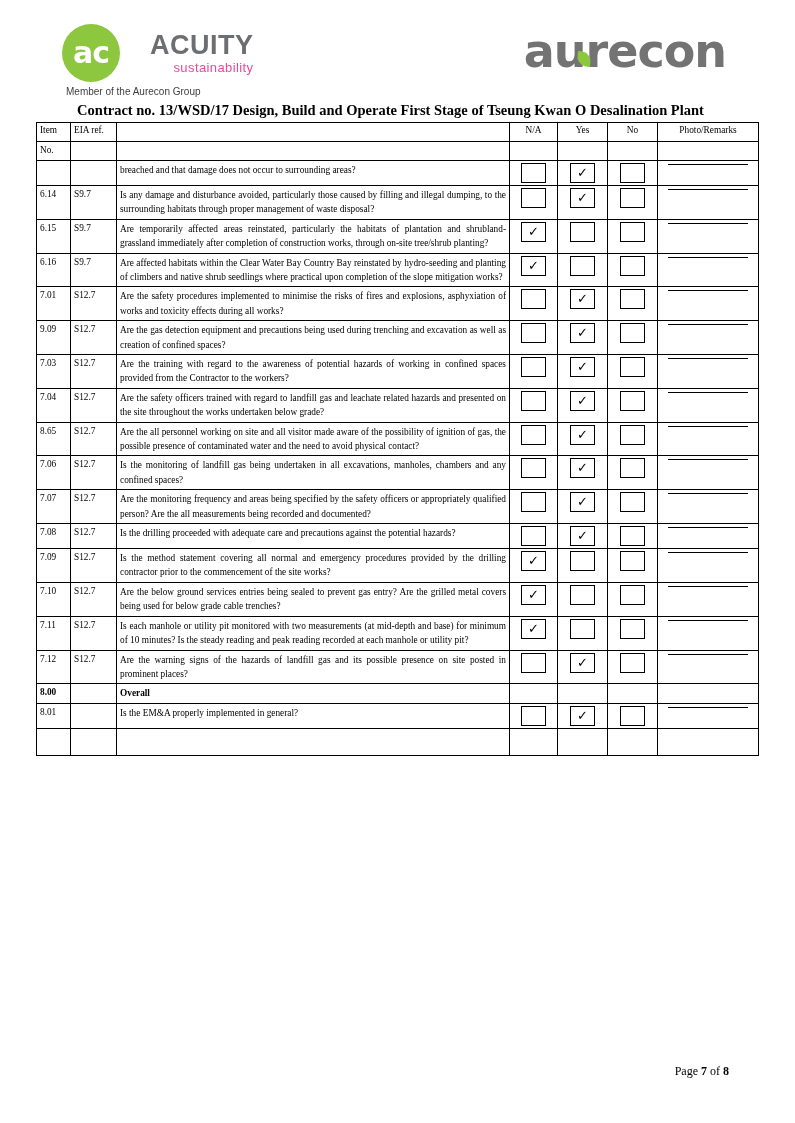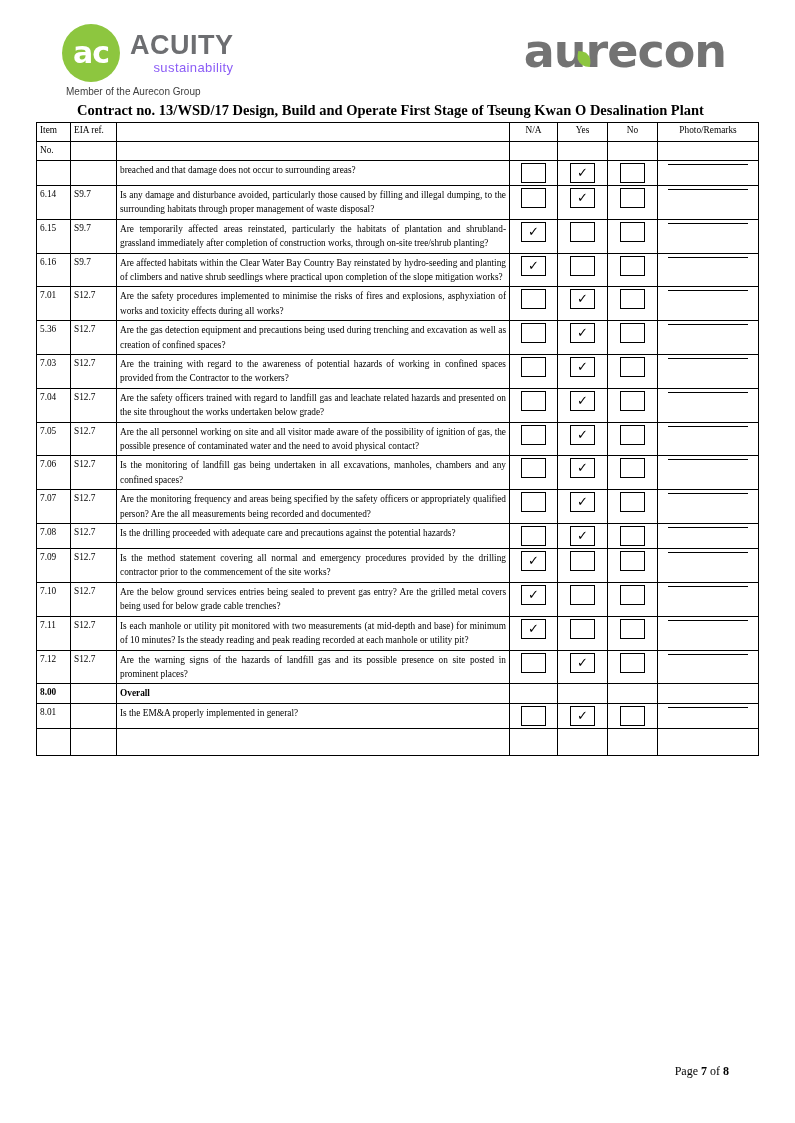--- a/index.html
+++ b/index.html
@@ -56,25 +56,26 @@
   }
   .acuity-text {
     line-height: 1;
   }
   .acuity-name {
     font-family: "Liberation Sans", sans-serif;
     font-size: 27px;
     font-weight: bold;
     color: #6d6e71;
     letter-spacing: 0.5px;
+    margin-left: 20px;
   }
   .acuity-sub {
     font-family: "Liberation Sans", sans-serif;
     font-size: 13px;
-    color: #8b5cf6;
+    color: #ec4899;
     text-align: right;
     margin-top: 2px;
     letter-spacing: 0.4px;
   }
   .acuity-member {
     position: absolute;
     left: 66px;
     top: 86px;
     font-family: "Liberation Sans", sans-serif;
     font-size: 10px;
@@ -300,21 +301,21 @@
           <td class="num">S12.7</td>
           <td class="desc">Are the safety procedures implemented to minimise the risks of fires and explosions, asphyxiation of works and toxicity effects during all works?</td>
           <td class="boxcell"><span class="chkbox"></span></td>
           <td class="boxcell"><span class="chkbox">✓</span></td>
           <td class="boxcell"><span class="chkbox"></span></td>
           <td class="remark-cell">
             <span class="remark-line"></span>
           </td>
         </tr>
         <tr>
-          <td class="num">5.36</td>
+          <td class="num">9.09</td>
           <td class="num">S12.7</td>
           <td class="desc">Are the gas detection equipment and precautions being used during trenching and excavation as well as creation of confined spaces?</td>
           <td class="boxcell"><span class="chkbox"></span></td>
           <td class="boxcell"><span class="chkbox">✓</span></td>
           <td class="boxcell"><span class="chkbox"></span></td>
           <td class="remark-cell">
             <span class="remark-line"></span>
           </td>
         </tr>
         <tr>
@@ -333,21 +334,21 @@
           <td class="num">S12.7</td>
           <td class="desc">Are the safety officers trained with regard to landfill gas and leachate related hazards and presented on the site throughout the works undertaken below grade?</td>
           <td class="boxcell"><span class="chkbox"></span></td>
           <td class="boxcell"><span class="chkbox">✓</span></td>
           <td class="boxcell"><span class="chkbox"></span></td>
           <td class="remark-cell">
             <span class="remark-line"></span>
           </td>
         </tr>
         <tr>
-          <td class="num">7.05</td>
+          <td class="num">8.65</td>
           <td class="num">S12.7</td>
           <td class="desc">Are the all personnel working on site and all visitor made aware of the possibility of ignition of gas, the possible presence of contaminated water and the need to avoid physical contact?</td>
           <td class="boxcell"><span class="chkbox"></span></td>
           <td class="boxcell"><span class="chkbox">✓</span></td>
           <td class="boxcell"><span class="chkbox"></span></td>
           <td class="remark-cell">
             <span class="remark-line"></span>
           </td>
         </tr>
         <tr>

